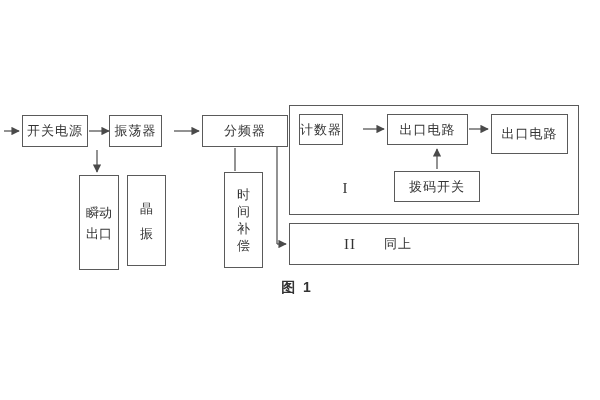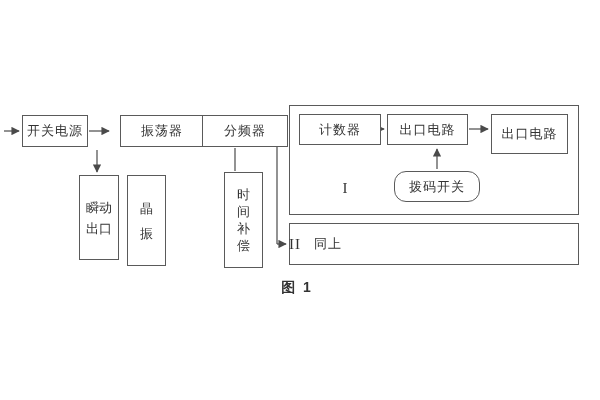--- a/index.html
+++ b/index.html
@@ -51,22 +51,23 @@
     left: 330px; top: 180px;
     width: 30px;
     text-align: center;
   }
   .group2-inner {
     position: absolute;
     left: 289px; top: 223px;
     width: 290px; height: 42px;
     display: flex;
     align-items: center;
+    padding-left: 55px;
     box-sizing: border-box;
-    gap: 13px;
+    gap: 28px;
     font-size: 13px;
     letter-spacing: 1px;
   }
   .caption {
     position: absolute;
     left: 262px; top: 279px;
     width: 70px;
     text-align: center;
     font-size: 14px;
     letter-spacing: 2px;
@@ -96,55 +97,55 @@
       <line x1="363" y1="129" x2="384" y2="129" marker-end="url(#ah)"></line>
       <line x1="469" y1="129" x2="488" y2="129" marker-end="url(#ah)"></line>
       <line x1="437" y1="169" x2="437" y2="149" marker-end="url(#ah)"></line>
     </g>
   </svg>
 
   <div class="box" style="left:22px; top:115px; width:66px; height:32px;">
     <span>开关电源</span>
   </div>
 
-  <div class="box" style="left:120px; top:115px; width:84px; height:32px;">
+  <div class="box" style="left:109px; top:115px; width:53px; height:32px;">
     <span>振荡器</span>
   </div>
 
   <div class="box" style="left:202px; top:115px; width:86px; height:32px;">
     <span>分频器</span>
   </div>
 
   <div class="group-box" style="left:289px; top:105px; width:290px; height:110px;"></div>
 
-  <div class="box" style="left:299px; top:114px; width:82px; height:31px;align-items:center;">
+  <div class="box" style="left:299px; top:114px; width:44px; height:31px;align-items:center;">
     <span>计数器</span>
   </div>
 
   <div class="box" style="left:387px; top:114px; width:81px; height:31px;">
     <span>出口电路</span>
   </div>
 
   <div class="box" style="left:491px; top:114px; width:77px; height:40px;">
     <span>出口电路</span>
   </div>
 
-  <div class="box" style="left:394px; top:171px; width:86px; height:31px;border-radius:12px;">
+  <div class="box" style="left:394px; top:171px; width:86px; height:31px;">
     <span>拨码开关</span>
   </div>
 
   <div class="group1-label numeral">I</div>
 
   <div class="group-box" style="left:289px; top:223px; width:290px; height:42px;"></div>
   <div class="group2-inner">
     <span class="numeral">II</span>
     <span>同上</span>
   </div>
 
-  <div class="box vbox" style="left:79px; top:175px; width:40px; height:85px; gap:8px;">
+  <div class="box vbox" style="left:79px; top:175px; width:40px; height:95px; gap:8px;">
     <span>瞬动</span>
     <span>出口</span>
   </div>
 
   <div class="box vbox" style="left:127px; top:175px; width:39px; height:91px; gap:12px;">
     <span>晶</span>
     <span>振</span>
   </div>
 
   <div class="box vbox" style="left:224px; top:172px; width:39px; height:96px; gap:4px;">

